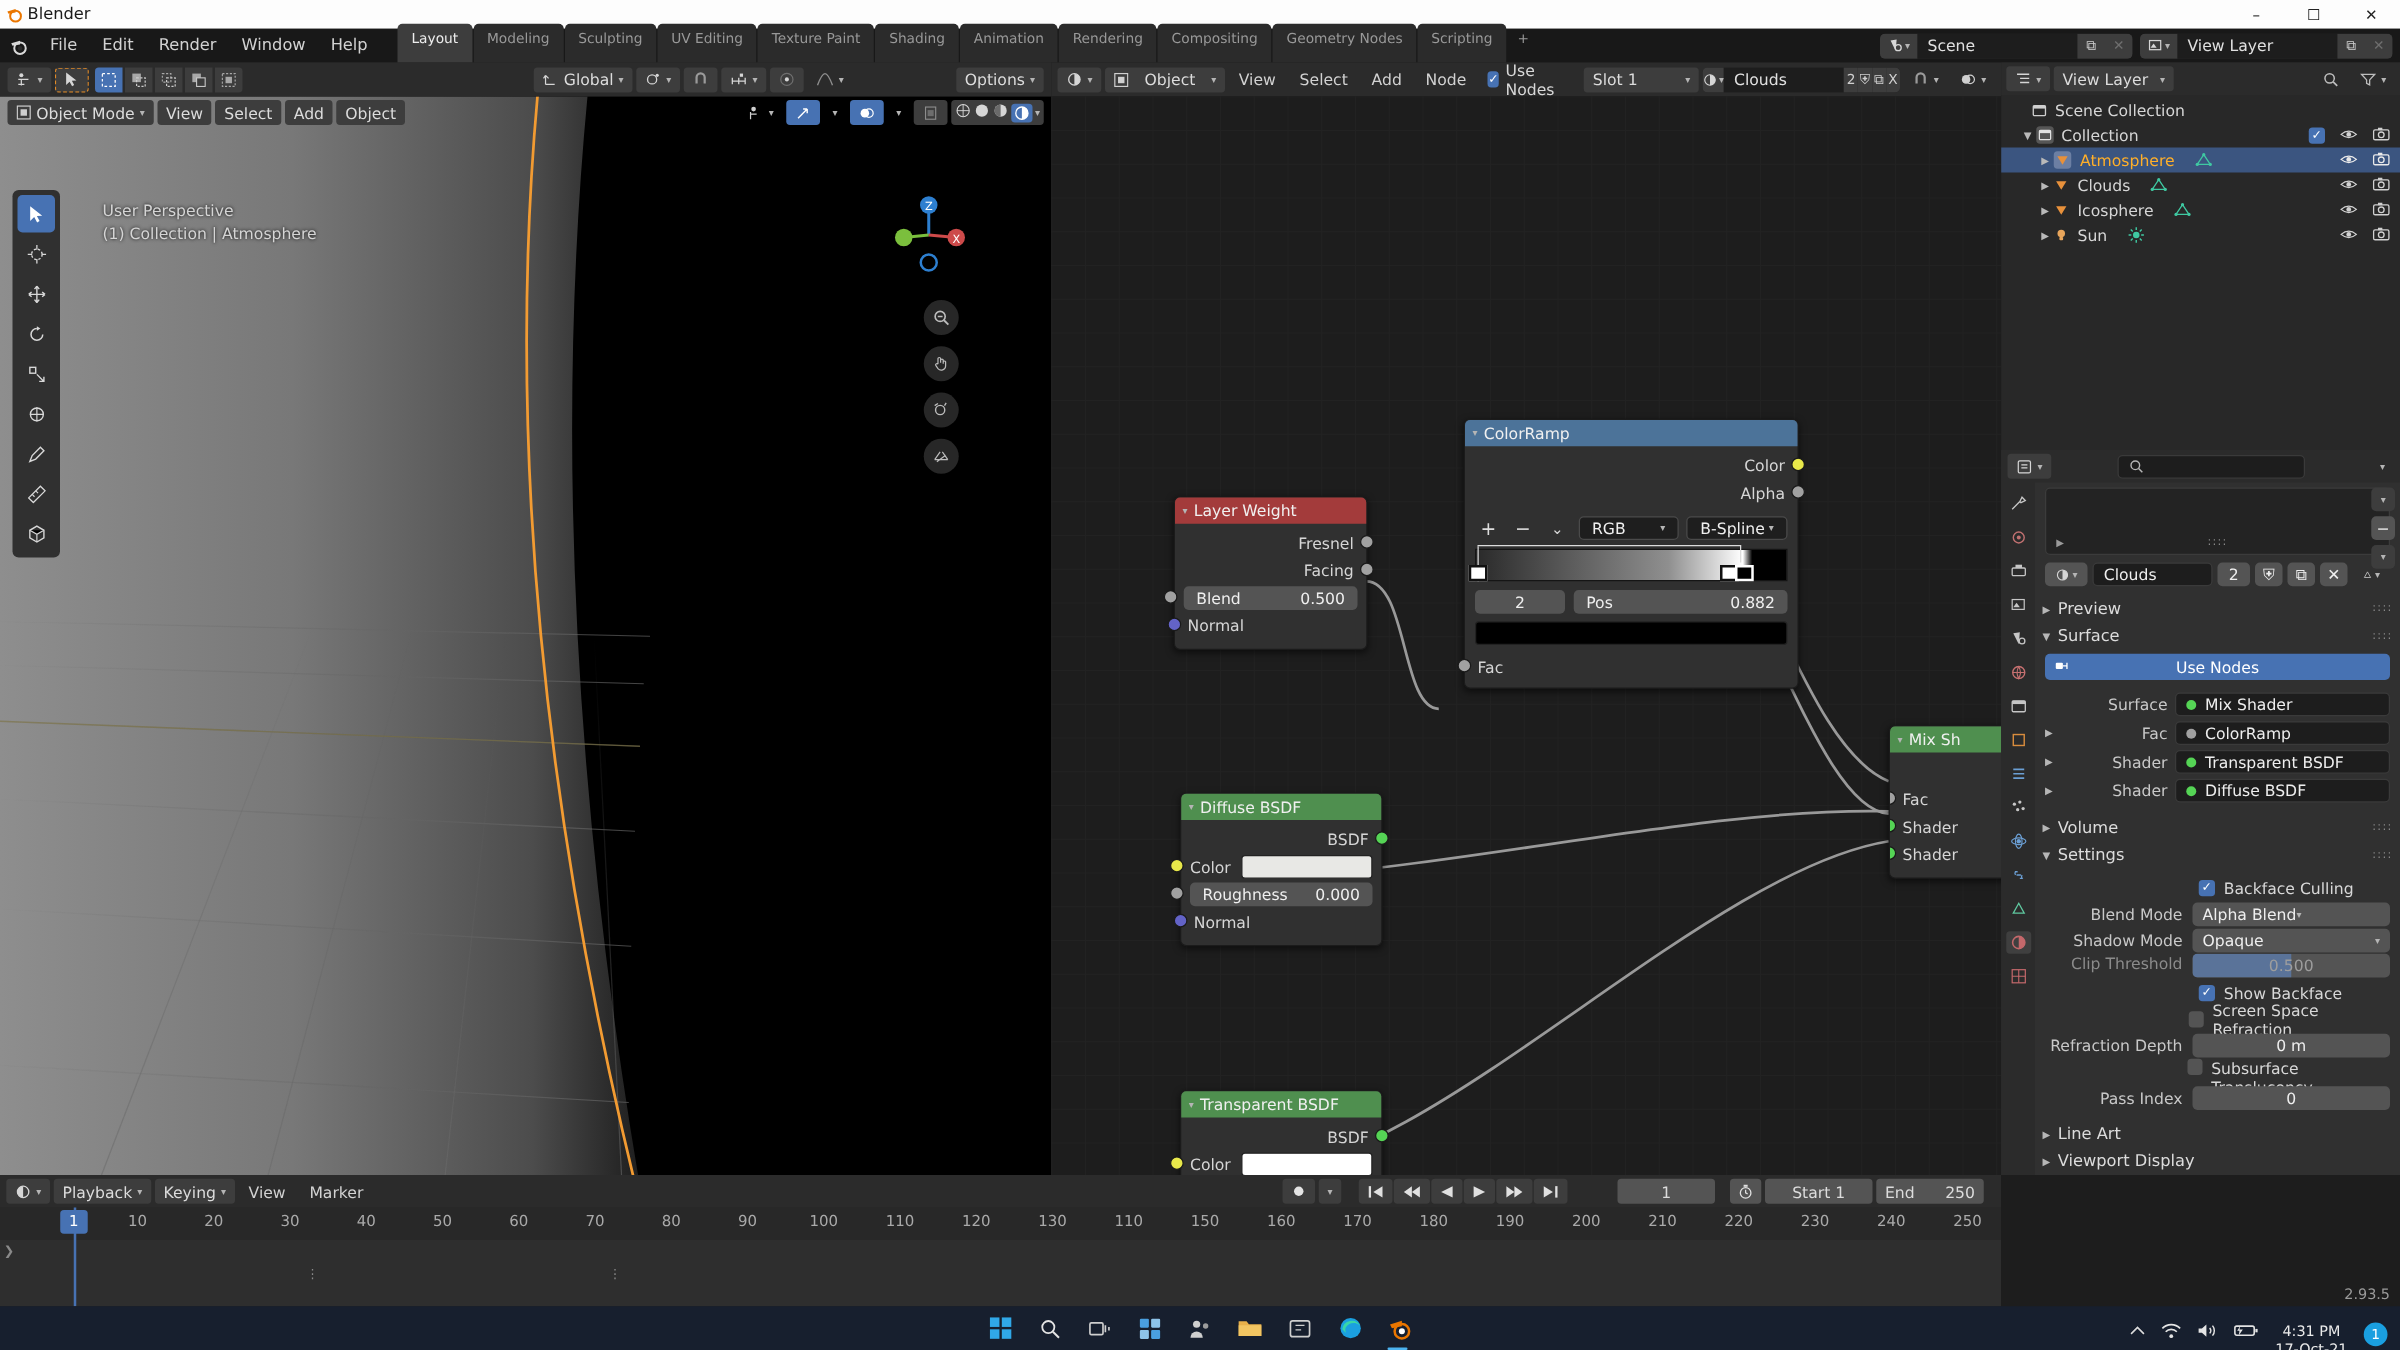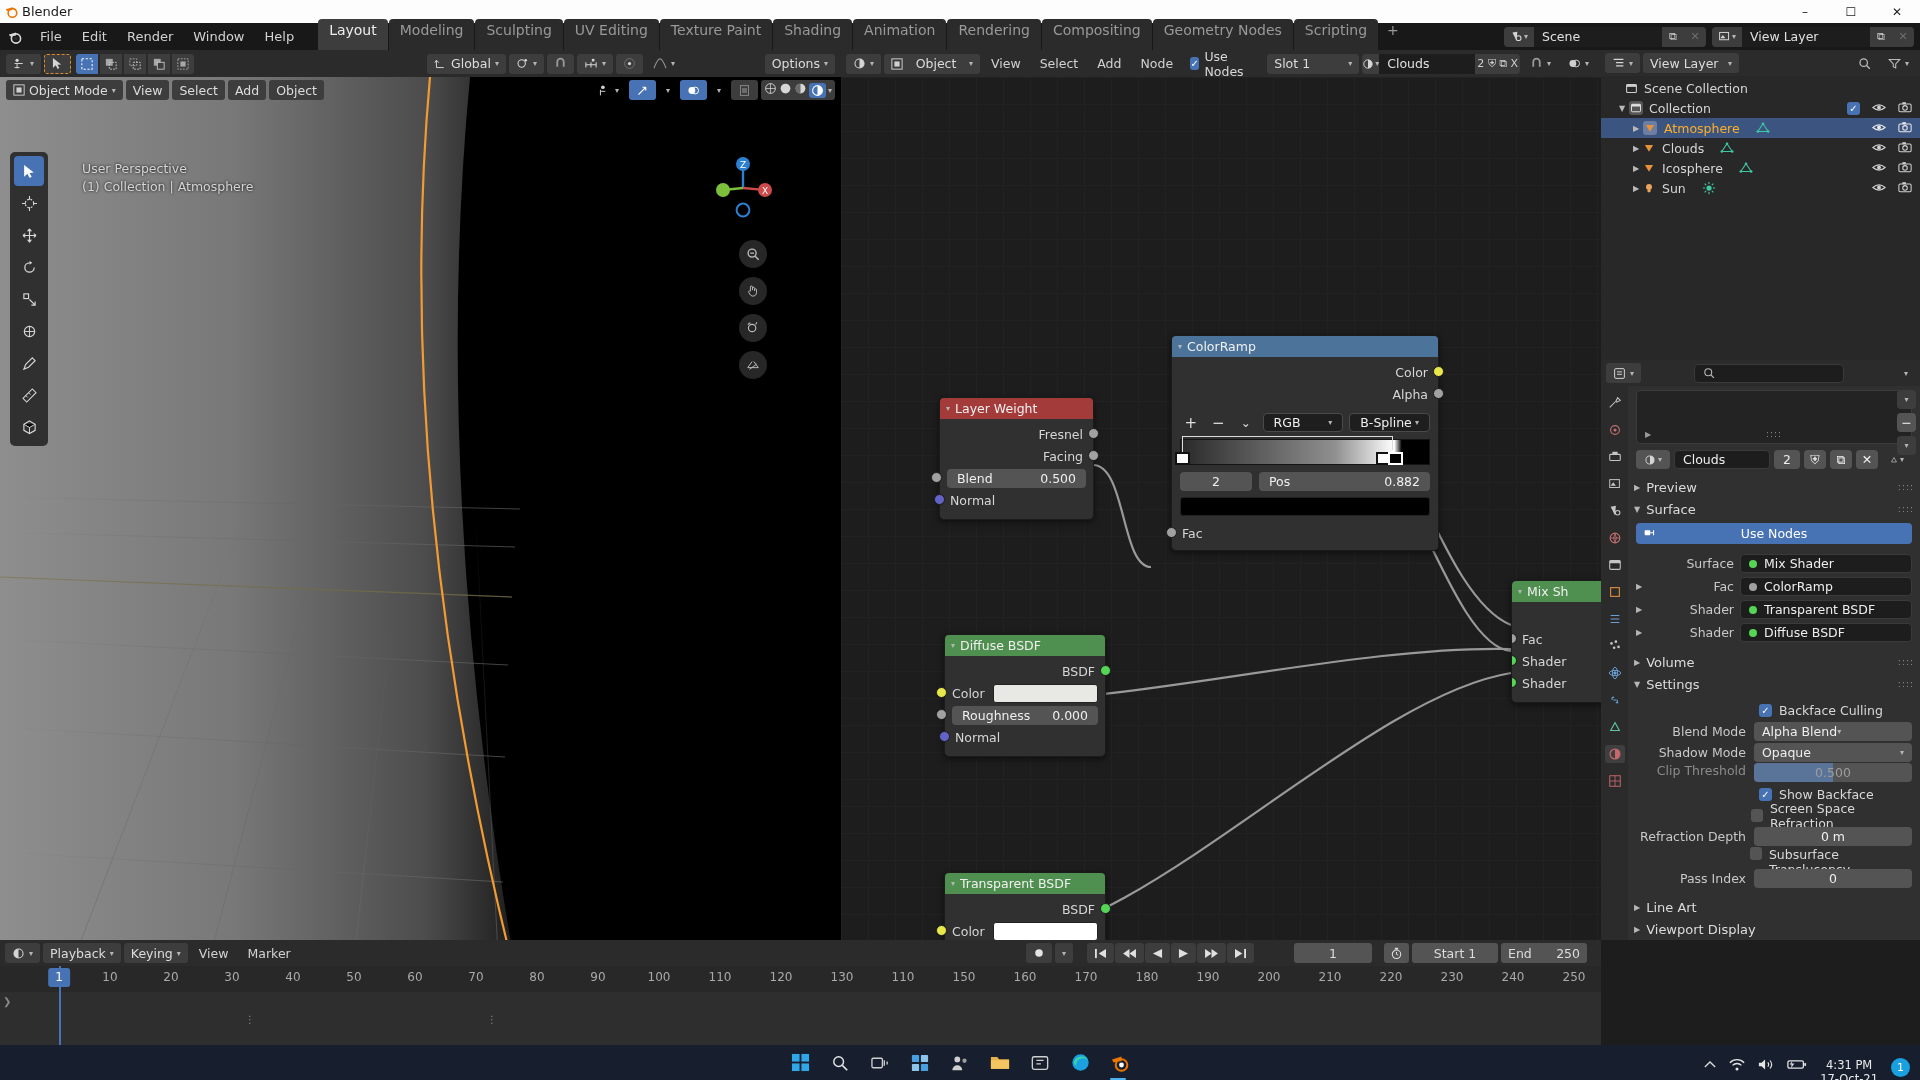--- a/index.html
+++ b/index.html
@@ -15,21 +15,21 @@
   .winbtns { position:absolute; right:0; top:0; height:23px; display:flex; }
   .winbtn { width:46px; height:23px; display:flex; align-items:center; justify-content:center;
       color:#222; font-size:12px; }
 
   
   .topbar { position:absolute; left:0; top:23px; width:1920px; height:27px; background:#181818;
       display:flex; align-items:center; }
   .blogo { width:30px; height:27px; display:flex; align-items:center; justify-content:center; }
   .menu-item { padding:0 10px; height:27px; line-height:27px; color:#d2d2d2; font-size:13px; }
   .wstabs { display:flex; align-items:center; margin-left:14px; height:27px; }
-  .wstab { height:39px; line-height:23px; padding:0 11px; color:#999; font-size:14px;
+  .wstab { height:39px; line-height:23px; padding:0 11px; color:#999; font-size:11px;
      background:#2b2b2b; border-radius:4px 4px 0 0; margin-right:1px; margin-top:4px;text-align:center; }
   .wstab.active { background:#3d3d3d; color:#ededed; }
   .wstab.plus { background:transparent; color:#999; padding:0 8px; }
   .topbar-right { position:absolute; right:6px; top:0; height:27px; display:flex; align-items:center; gap:6px; }
   .idblock { display:flex; align-items:center; height:20px; background:#282828; border-radius:4px; overflow:hidden; }
   .idblock .icb { width:30px; height:20px; background:#3d3d3d; display:flex; align-items:center;
        justify-content:center; gap:1px; }
   .idblock .nm { background:#1d1d1d; height:20px; line-height:20px; padding:0 8px; min-width:128px;
        font-size:12.5px; color:#e0e0e0; }
   .idblock .btn { width:22px; height:20px; background:#3d3d3d; display:flex;
@@ -1321,20 +1321,23 @@
       <span class="tick" style="left:1574px">250</span>
     </div>
     <div class="tl-body"></div>
     <div class="playhead" style="left:59px"></div>
     <div class="phlabel" style="left:59px">1</div>
     <div style="position:absolute;left:3px;top:56px;font-size:10px;color:#8a8a8a">❯</div>
     <div style="position:absolute;left:245px;top:74px;font-size:10px;color:#8a8a8a">⋮</div>
     <div style="position:absolute;left:487px;top:74px;font-size:10px;color:#8a8a8a">⋮</div>
   </div>
 
+  <div class="statusbar">
+    <span class="vnum">2.93.5</span>
+  </div>
 
   <div class="taskbar">
     <div class="tb-center">
       <span class="tbicon">
         <svg width="19" height="19" viewBox="0 0 20 20">
             <rect x="1" y="1" width="8" height="8" fill="#30a8e8"></rect>
             <rect x="11" y="1" width="8" height="8" fill="#30a8e8"></rect>
             <rect x="1" y="11" width="8" height="8" fill="#30a8e8"></rect>
             <rect x="11" y="11" width="8" height="8" fill="#30a8e8"></rect>
           </svg>

